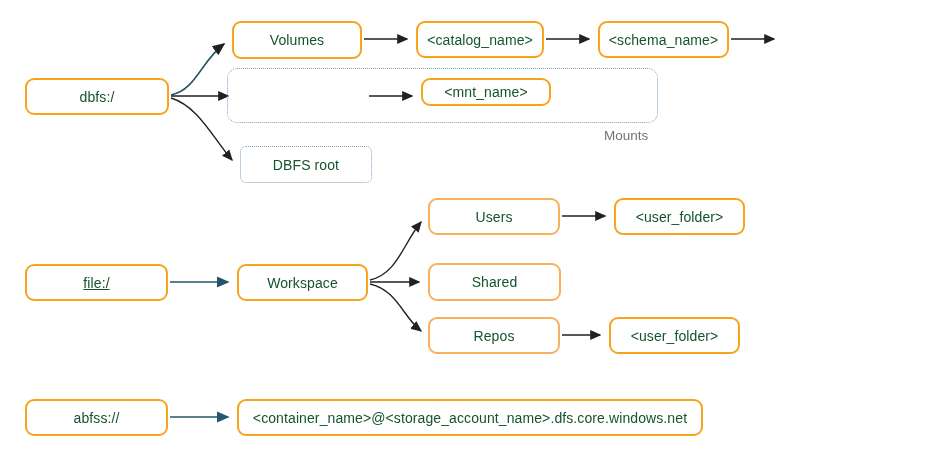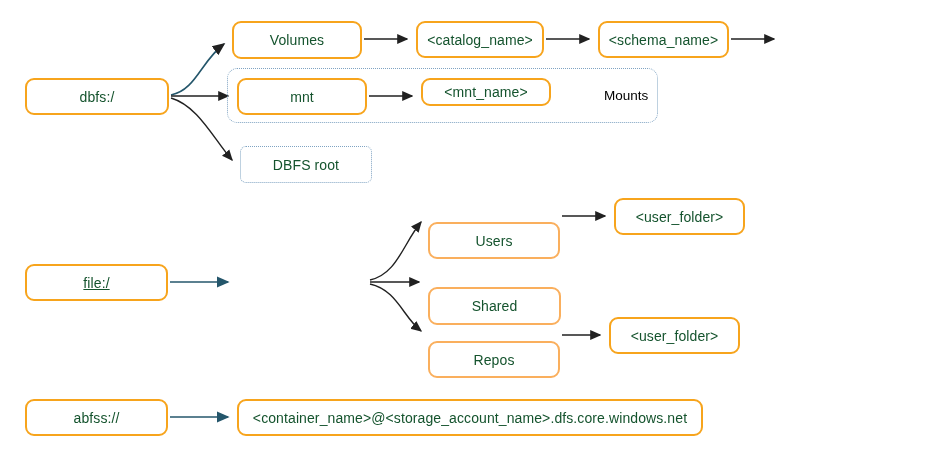--- a/index.html
+++ b/index.html
@@ -15,36 +15,37 @@
     position:absolute;
     box-sizing:border-box;
     background:#ffffff;
     border:2.5px solid #F7A41C;
     border-radius:9px;
     display:flex;align-items:center;justify-content:center;
     font-size:14px;color:#14532d;
     letter-spacing:0.1px;
     z-index:2;
   }
-  .node.light{border-width:2px;border-color:#FAAF5D;margin-top:24px;}
+  .node.light{border-width:2px;border-color:#FAAF5D;}
   .node.dotted{
     border:1.5px dotted #7FA3C2;
     border-radius:6px;
   }
   .group{
     position:absolute;
     box-sizing:border-box;
     border:1.5px dotted #7FA3C2;
     background:transparent;
     z-index:1;
   }
   .group-label{
     position:absolute;
-    font-size:13.5px;color:#000000;
+    font-size:13.5px;color:#737373;
     white-space:nowrap;
+    margin-top:40px;
   }
 </style>
 </head>
 <body>
 
 <div class="canvas">
 
   <div class="group" style="left:227px;top:68px;width:431px;height:55px;border-radius:10px;">
     <span class="group-label" style="left:376px;top:19px;">Mounts</span>
   </div>
@@ -78,26 +79,26 @@
 
     <path d="M 170 282 H 228" fill="none" stroke="#24566B" stroke-width="1.6" marker-end="url(#ah-teal)"></path>
     <path d="M 170 417 H 228" fill="none" stroke="#24566B" stroke-width="1.6" marker-end="url(#ah-teal)"></path>
   </svg>
 
   <div class="node" style="left:232px;top:21px;width:130px;height:38px;">Volumes</div>
   <div class="node" style="left:416px;top:21px;width:128px;height:37px;">&lt;catalog_name&gt;</div>
   <div class="node" style="left:598px;top:21px;width:131px;height:37px;">&lt;schema_name&gt;</div>
 
   <div class="node" style="left:25px;top:78px;width:144px;height:37px;">dbfs:/</div>
-  <div class="node" style="left:237px;top:78px;width:130px;height:37px;">mnt</div>
   <div class="node" style="left:421px;top:78px;width:130px;height:28px;">&lt;mnt_name&gt;</div>
 
   <div class="node dotted" style="left:240px;top:146px;width:132px;height:37px;">DBFS root</div>
 
   <div class="node" style="left:25px;top:264px;width:143px;height:37px;text-decoration:underline;">file:/</div>
+  <div class="node" style="left:237px;top:264px;width:131px;height:37px;">Workspace</div>
 
   <div class="node light" style="left:428px;top:198px;width:132px;height:37px;">Users</div>
   <div class="node" style="left:614px;top:198px;width:131px;height:37px;">&lt;user_folder&gt;</div>
   <div class="node light" style="left:428px;top:263px;width:133px;height:38px;">Shared</div>
   <div class="node light" style="left:428px;top:317px;width:132px;height:37px;">Repos</div>
   <div class="node" style="left:609px;top:317px;width:131px;height:37px;">&lt;user_folder&gt;</div>
 
   <div class="node" style="left:237px;top:399px;width:466px;height:37px;">&lt;container_name&gt;@&lt;storage_account_name&gt;.dfs.core.windows.net</div>
   <div class="node" style="left:25px;top:399px;width:143px;height:37px;">abfss://</div>
 

